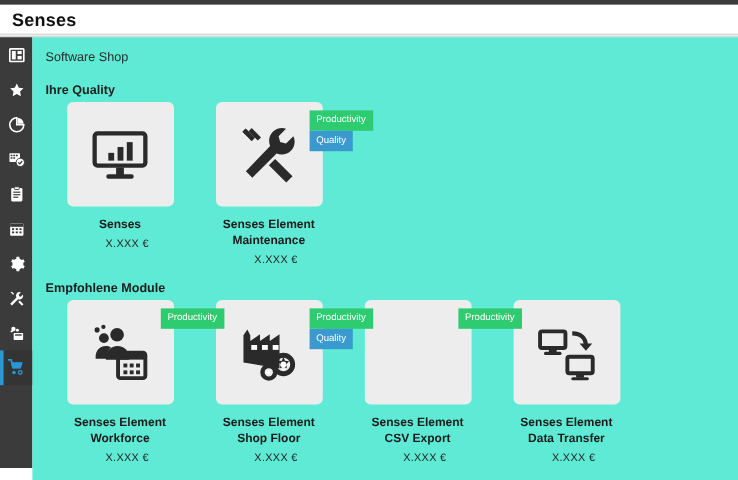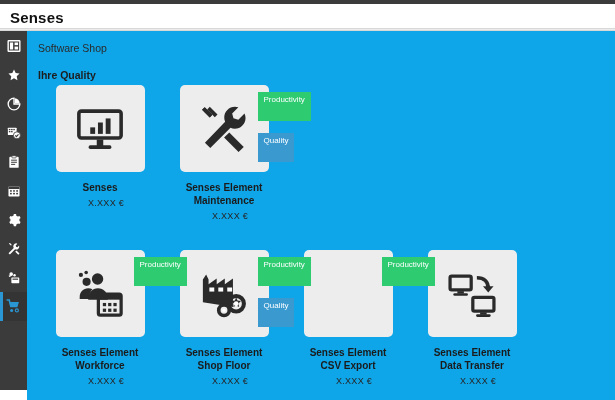--- a/index.html
+++ b/index.html
@@ -19,37 +19,37 @@
   .title-rule .lite{position:absolute;left:0;top:1px;width:615px;height:1px;background:#ececec;}
 
   
   .sidebar{position:absolute;left:0;top:31px;width:27px;height:359px;background:#3b3b3b;}
   .side-item{position:relative;width:27px;height:29px;display:flex;align-items:center;justify-content:center;}
   .side-item svg{display:block;}
   .side-item.active{background:#343434;}
   .side-item.active::before{content:"";position:absolute;left:0;top:0;width:3px;height:29px;background:#2a97d4;}
 
   
-  .content{position:absolute;left:27px;top:31px;width:588px;height:369px;background:#0ea5e9;}
+  .content{position:absolute;left:27px;top:31px;width:588px;height:369px;background:#5eead4;}
   .breadcrumb{position:absolute;left:11px;top:11px;font-size:10.5px;color:#2b2b2b;}
 
   .section-title{position:absolute;font-size:10.5px;font-weight:bold;color:#1d1d1d;}
   .sec1-title{left:11px;top:38px;}
   .sec2-title{left:11px;top:203px;}
 
   .row{position:absolute;display:flex;}
   .row1{left:11px;top:54px;}
   .row2{left:11px;top:219px;}
 
   .module{position:relative;width:124px;display:flex;flex-direction:column;align-items:center;}
   .card{position:relative;width:89px;height:87px;background:#ededed;border-radius:5px;
         display:flex;align-items:center;justify-content:center;}
   .card .glyph{width:52px;height:52px;display:block;color:#2a2a2a;}
   .badges{position:absolute;left:78px;top:7px;display:flex;flex-direction:column;align-items:flex-start;z-index:5;}
-  .badge{font-size:8px;line-height:1;color:#ffffff;padding:4px 6px 17px 6px;margin-bottom:12px;white-space:nowrap;}
+  .badge{font-size:8px;line-height:1;color:#ffffff;padding:4px 6px 5px 6px;margin-bottom:0;white-space:nowrap;}
   .badge.productivity{background:#2ecb71;}
   .badge.quality{background:#3a9ad0;}
 
   .mod-name{margin-top:9px;font-size:10px;font-weight:bold;color:#1b1b1b;text-align:center;line-height:13px;width:116px;}
   .mod-price{margin-top:4px;font-size:9px;color:#262626;text-align:center;letter-spacing:.3px;margin-left:12px;}
 </style>
 </head>
 <body>
 
 <div id="app">
@@ -205,20 +205,21 @@
             <div class="badges">
               <span class="badge productivity">Productivity</span>
               <span class="badge quality">Quality</span>
             </div>
           </div>
           <div class="mod-name">Senses Element<br>Maintenance</div>
           <div class="mod-price">X.XXX €</div>
         </div>
       </div>
 
+    <div class="section-title sec2-title">Empfohlene Module</div>
     <div class="row row2" id="row1">
         <div class="module">
           <div class="card">
             <span>
               <svg class="glyph" viewBox="0 0 64 64" fill="#2a2a2a">
                 <circle cx="29" cy="13.5" r="7"></circle>
                 <circle cx="15.5" cy="17" r="5"></circle>
                 <path d="M7 36c0-6.5 4.5-11 10.5-11 2 0 3.7.45 5.2 1.25C20.4 28.4 19 31.6 19 35v3H7z"></path>
                 <path d="M17.5 38c0-7.5 5-13 12-13s12 5.5 12 13v1H17.5z"></path>
                 <circle cx="8.5" cy="8.5" r="2.6"></circle>

